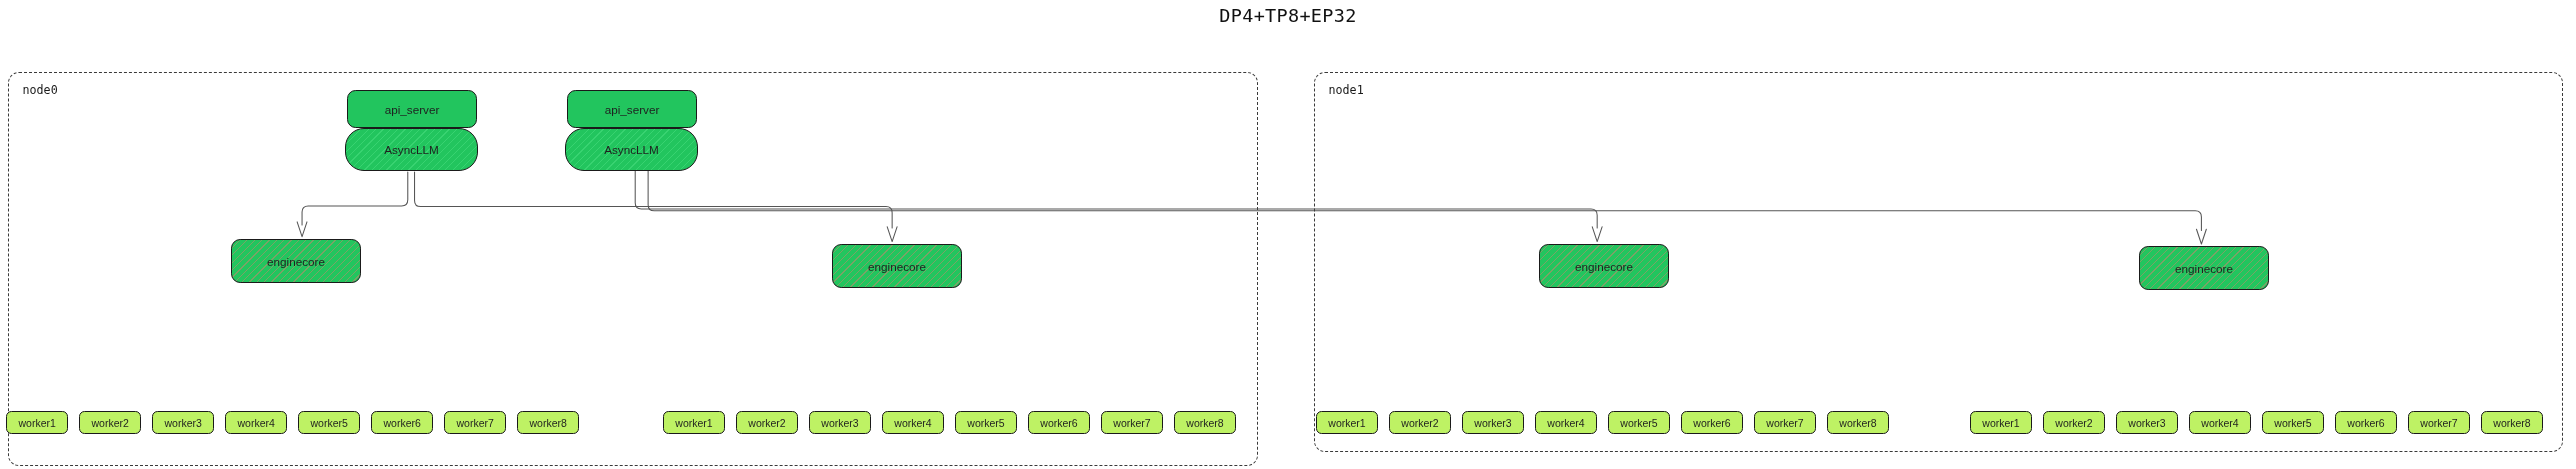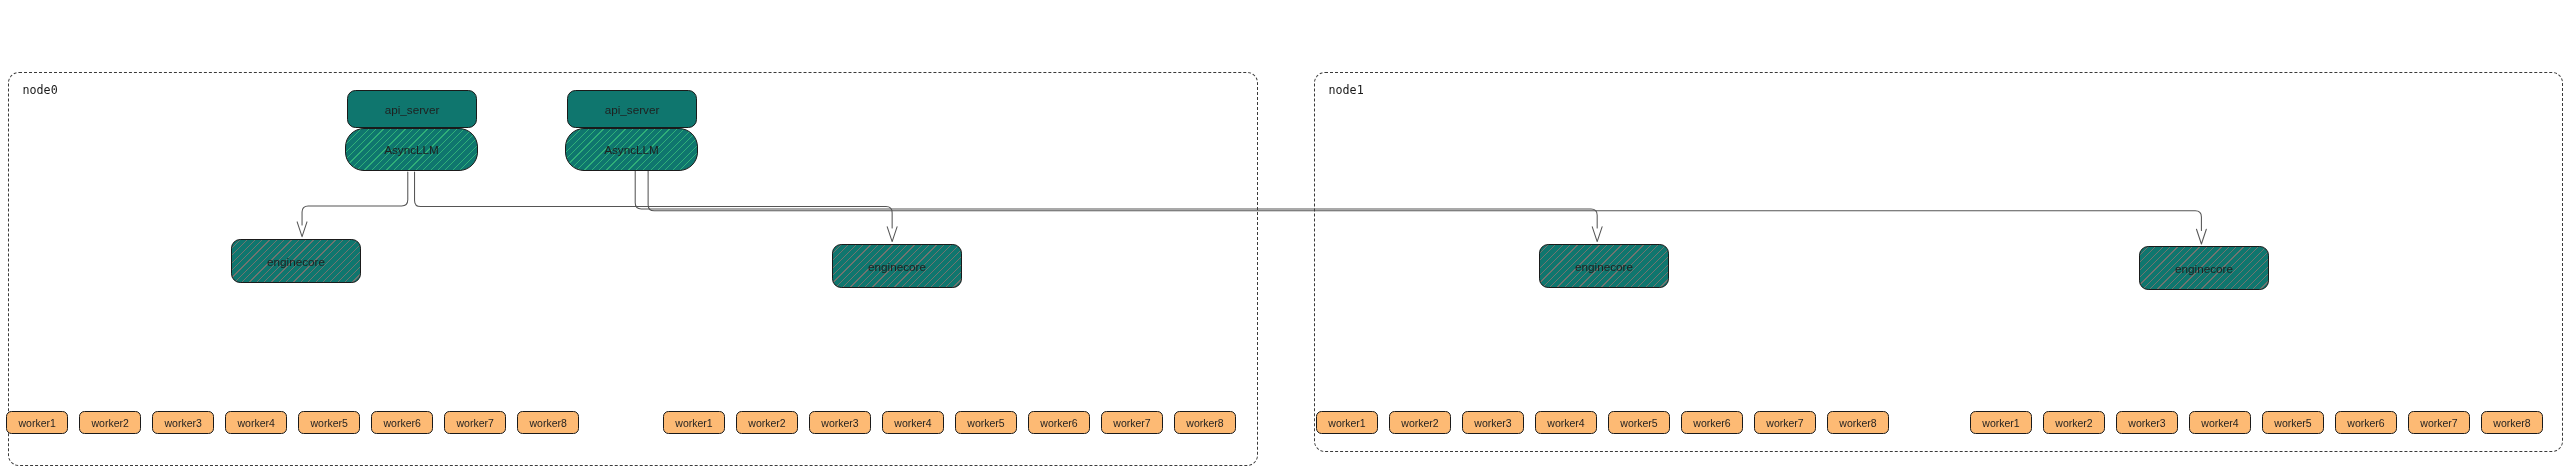--- a/index.html
+++ b/index.html
@@ -47,21 +47,21 @@
     top: 9.8px;
     font-family: "DejaVu Sans Mono", monospace;
     font-size: 11.7px;
     font-weight: 500;
     color: #1a1a1a;
   }
   .box {
     position: absolute;
     box-sizing: border-box;
     border: 1.2px solid #1a1a1a;
-    background-color: #0f766e;
+    background-color: #22c55e;
     display: flex;
     align-items: center;
     justify-content: center;
     font-size: 11.7px;
     color: #1f1f1f;
   }
   .box.plain   { border-radius: 8.6px; z-index: 3; }
   .box.hatch-green {
     border-radius: 19px;
     z-index: 2;
@@ -81,34 +81,35 @@
     display: flex;
     gap: 11px;
     z-index: 2;
   }
   .worker {
     box-sizing: border-box;
     width: 62px;
     height: 23.4px;
     border: 1.1px solid #1a1a1a;
     border-radius: 5.5px;
-    background: #fdba74;
+    background: #bef264;
     display: flex;
     align-items: center;
     justify-content: center;
     font-size: 10.5px;
     color: #1f1f1f;
     flex: 0 0 auto;
   }
 </style>
 </head>
 <body>
 
 <div class="canvas">
 
+  <div class="title">DP4+TP8+EP32</div>
 
   <svg class="wires" width="2576" height="469" viewBox="0 0 4188 763" fill="none" stroke="#555555" stroke-width="1.7" stroke-linecap="round" stroke-linejoin="round">
 
     <path d="M 662 280 L 662 325 Q 662 335 652 335 L 500 335 Q 490 335 490 345 L 490 366"></path>
     <path d="M 482 361 L 490 385 L 498 361"></path>
 
     <path d="M 673 280 L 673 326 Q 673 336 683 336 L 1440 336 Q 1450 336 1450 346 L 1450 371"></path>
     <path d="M 1442 369 L 1450 393 L 1458 369"></path>
 
     <path d="M 1032 278 L 1032 330 Q 1032 340 1042 340 L 2587 340 Q 2597 340 2597 350 L 2597 371"></path>

